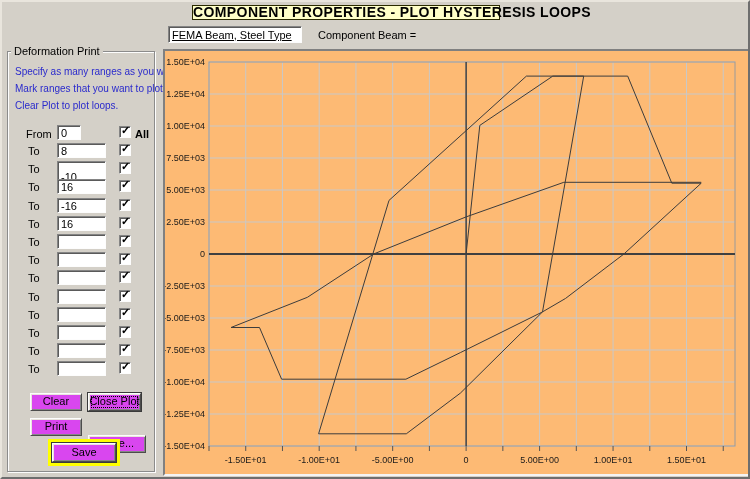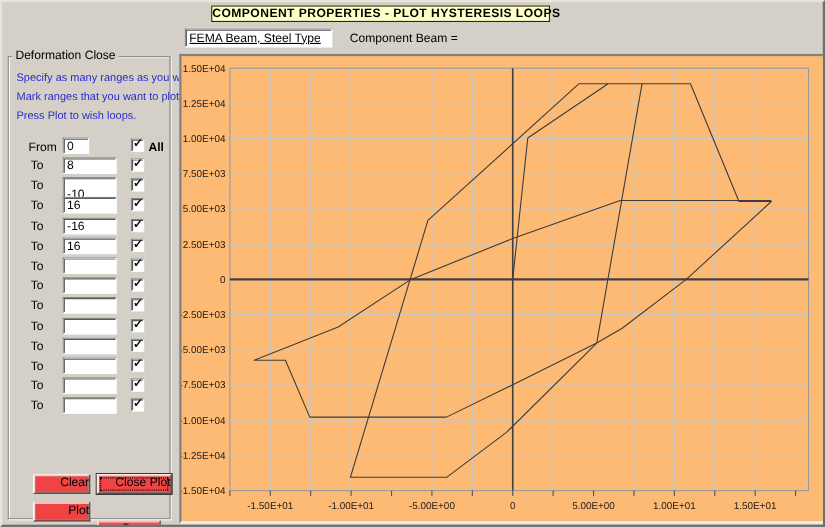--- a/index.html
+++ b/index.html
@@ -8,21 +8,21 @@
     position:relative;width:750px;height:479px;
     background:#d4d0c8;overflow:hidden;
     font-family:"Liberation Sans",sans-serif;font-size:11px;color:#000;
     border-top:2px solid #e9e5dd;border-left:2px solid #e9e5dd;
     border-right:2px solid #6e6e6e;border-bottom:2px solid #6e6e6e;
   }
   .titlebox{
     position:absolute;left:190px;top:3px;width:308px;height:15px;
     background:#ffffc8;border:1px solid #2a2a00;
     text-align:center;line-height:13px;font-weight:bold;letter-spacing:.4px;
-    white-space:nowrap;font-size:11px;
+    white-space:nowrap;font-size:14px;
   }
   .lab{position:absolute;white-space:nowrap;}
   .field{
     position:absolute;background:#fff;border:1px solid;
     border-color:#848484 #fdfdfd #fdfdfd #848484;
     box-shadow:inset 1px 1px 0 #5a5a5a;
     font-family:"Liberation Sans",sans-serif;font-size:11px;color:#000;
     padding:0 0 0 3px;margin:0;outline:none;
   }
   .groupbox{
@@ -31,25 +31,25 @@
   }
   .groupcap{position:absolute;left:9px;top:43px;background:#d4d0c8;padding:0 3px;}
   .instr{position:absolute;left:13px;color:#2a2acc;font-size:10px;white-space:nowrap;}
   .cb{
     position:absolute;width:12px;height:12px;background:#fff;
     border:1px solid #848484;border-bottom-color:#fdfdfd;border-right-color:#fdfdfd;
     box-shadow:inset 1px 1px 0 #5a5a5a;
   }
   .cb .mark{position:absolute;left:1px;top:-3px;font-size:11px;font-weight:bold;color:#000;}
   .btn{
-    position:absolute;background:#ef4444;
+    position:absolute;background:#d946ef;
     border:1px solid;border-color:#fdfdfd #4c4c4c #4c4c4c #fdfdfd;
     box-shadow:inset 1px 1px 0 #e9e5dd, inset -1px -1px 0 #868686;
-    text-align:right;font-size:11px;line-height:15px;
-    font-family:"Liberation Sans",sans-serif;cursor:default;user-select:none;margin-top:38px;
+    text-align:center;font-size:11px;line-height:15px;
+    font-family:"Liberation Sans",sans-serif;cursor:default;user-select:none;
   }
   .btn.default{box-shadow:0 0 0 1px #3a3a3a, inset 1px 1px 0 #e9e5dd, inset -1px -1px 0 #868686;
     outline:1px dotted #000;outline-offset:-4px;}
   .btn.hilite{box-shadow:0 0 0 1px #3a3a3a, 0 0 0 4px #ffff00, inset 1px 1px 0 #e9e5dd, inset -1px -1px 0 #868686;}
   .plotpanel{
     position:absolute;left:161px;top:47px;width:640px;height:427px;background:#fdba74;
     border-top:2px solid #808080;border-left:2px solid #808080;
     border-bottom:2px solid #f4f4f4;border-right:2px solid #f4f4f4;
   }
   svg text{font-family:"Liberation Sans",sans-serif;font-size:9px;fill:#1a1a1a;}
@@ -59,25 +59,25 @@
 
 <div class="win">
 
   <div class="titlebox">COMPONENT PROPERTIES - PLOT HYSTERESIS LOOPS</div>
 
   <input class="field" style="left: 166px; top: 24px; width: 134px; height: 17px; text-decoration: underline;" readonly="" value="FEMA Beam, Steel Type">
 
   <span class="lab" style="left:316px;top:27px;width:97px;text-align:right;">Component Beam =</span>
 
   <div class="groupbox"></div>
-  <span class="lab groupcap">Deformation Close</span>
+  <span class="lab groupcap">Deformation Print</span>
 
   <span class="instr" style="top:64px;">Specify as many ranges as you wish.</span>
   <span class="instr" style="top:81px;">Mark ranges that you want to plot.</span>
-  <span class="instr" style="top:98px;">Press Plot to wish loops.</span>
+  <span class="instr" style="top:98px;">Clear Plot to plot loops.</span>
 
   <div id="rows">
       <span class="lab" style="left:24px;top:126px;text-align:right;">From</span>
         <input class="field" style="left: 55px; top: 123px; width: 24px; height: 15px;" readonly="" value="0">
         <span class="cb" style="left:117px;top:124px;">
         <span class="mark">✓</span>
       </span>
         <span class="lab" style="left:133px;top:126px;font-weight:bold;">All</span>
       <span class="lab" style="left:26px;top:143px;">To</span>
           <input class="field" style="left: 55px; top: 141px; width: 49px; height: 15px;" readonly="" value="8">
@@ -140,24 +140,24 @@
         <span class="mark">✓</span>
       </span>
       <span class="lab" style="left:26px;top:361px;">To</span>
           <input class="field" style="left: 55px; top: 359px; width: 49px; height: 15px;" readonly="" value="">
           <span class="cb" style="left:117px;top:360px;">
         <span class="mark">✓</span>
       </span>
     </div>
 
   <div class="btn" style="left:28px;top:391px;width:52px;height:18px;">Clear</div>
-  <div class="btn default" style="left:86px;top:391px;width:68px;height:18px;">Close Plot</div>
-  <div class="btn" style="left:28px;top:416px;width:52px;height:18px;">Plot</div>
+  <div class="btn default" style="left:86px;top:391px;width:53px;height:18px;">Close Plot</div>
+  <div class="btn" style="left:28px;top:416px;width:52px;height:18px;">Print</div>
   <div class="btn" style="left:86px;top:433px;width:58px;height:18px;">Save...</div>
-  <div class="btn hilite" style="left:50px;top:441px;width:64px;height:19px;line-height:16px;">Close</div>
+  <div class="btn hilite" style="left:50px;top:441px;width:64px;height:19px;line-height:16px;">Save</div>
 
   <div class="plotpanel">
     <svg id="chart" width="581" height="423" viewBox="0 0 581 423">
         <line x1="44" y1="11" x2="44" y2="395" stroke="#c8c8c8" stroke-width="1"></line>
         <line x1="80.73184357541899" y1="11" x2="80.73184357541899" y2="395" stroke="#c8c8c8" stroke-width="1"></line>
         <line x1="117.463687150838" y1="11" x2="117.463687150838" y2="395" stroke="#c8c8c8" stroke-width="1"></line>
         <line x1="154.195530726257" y1="11" x2="154.195530726257" y2="395" stroke="#c8c8c8" stroke-width="1"></line>
         <line x1="190.927374301676" y1="11" x2="190.927374301676" y2="395" stroke="#c8c8c8" stroke-width="1"></line>
         <line x1="227.659217877095" y1="11" x2="227.659217877095" y2="395" stroke="#c8c8c8" stroke-width="1"></line>
         <line x1="264.391061452514" y1="11" x2="264.391061452514" y2="395" stroke="#c8c8c8" stroke-width="1"></line>

